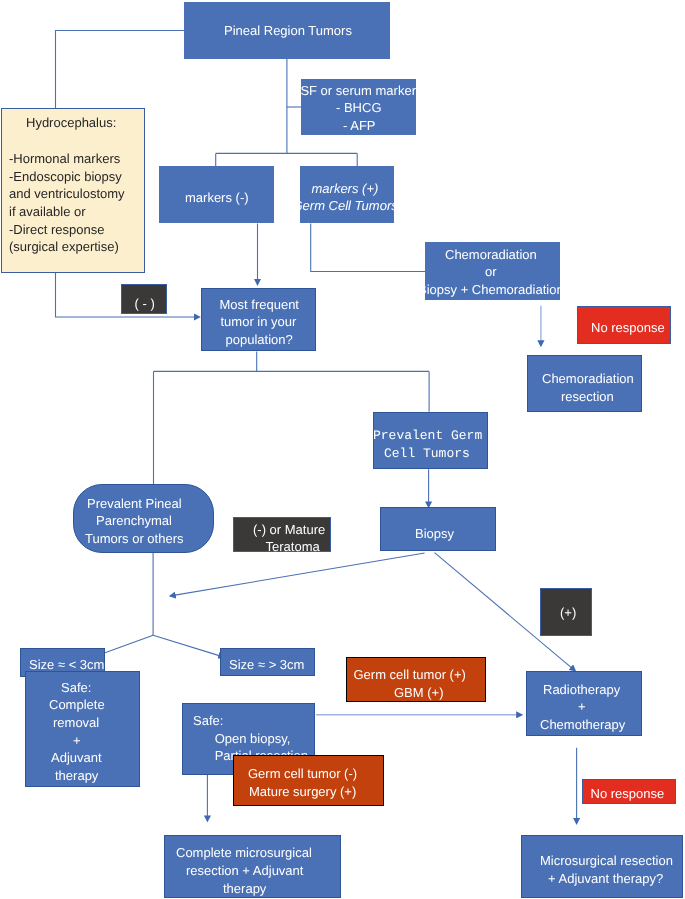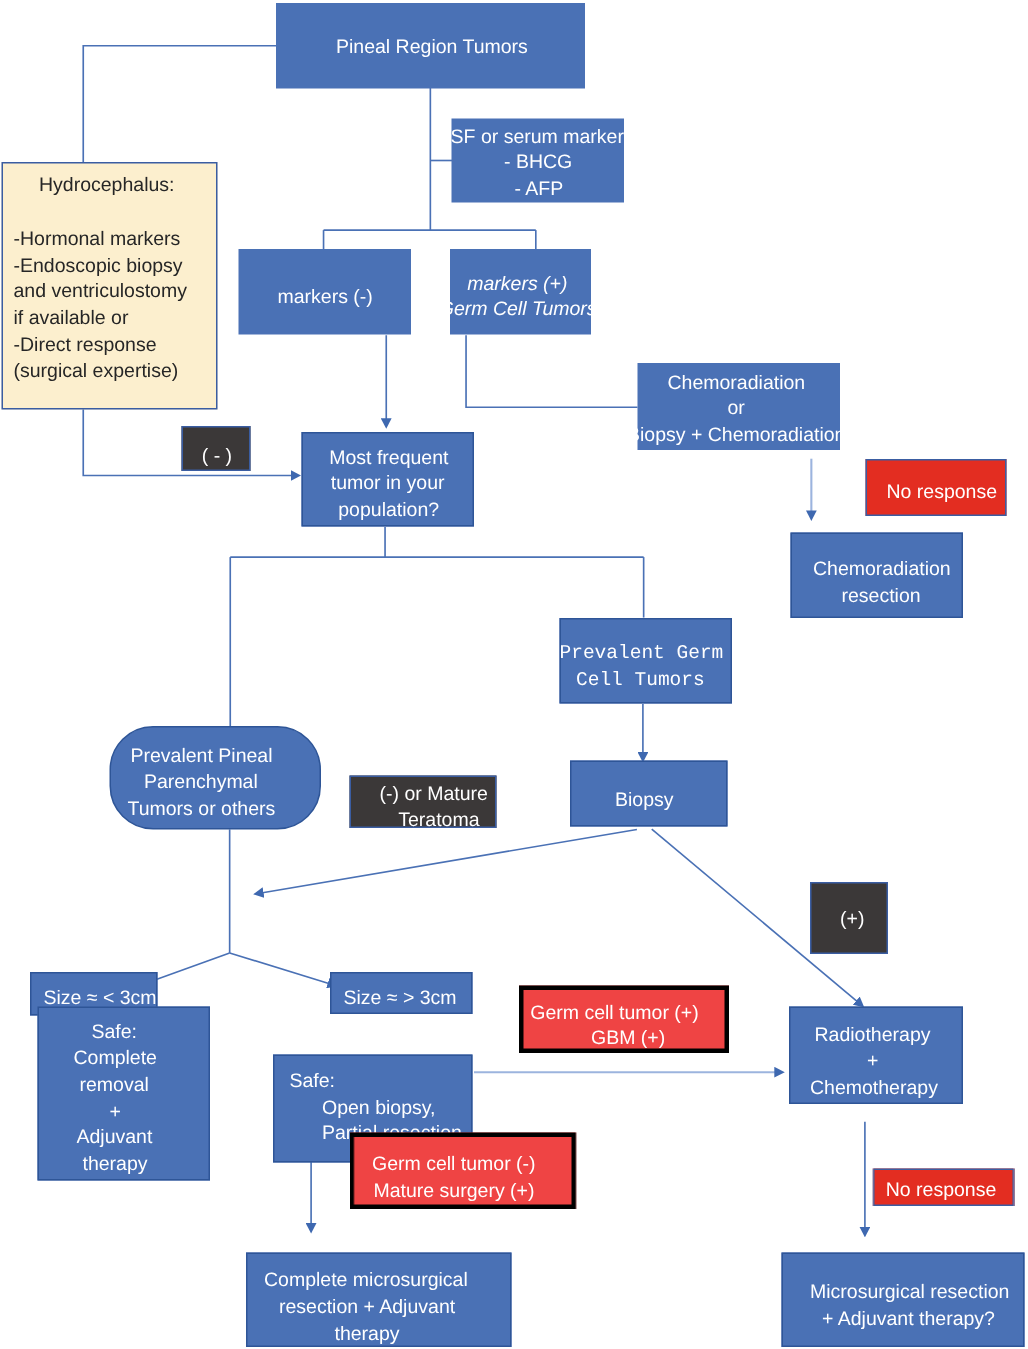--- a/index.html
+++ b/index.html
@@ -14,21 +14,21 @@
         color:#ffffff;text-align:center;font-size:13px;line-height:17.7px;
         padding-top:5px;
         -webkit-font-smoothing:antialiased;text-rendering:geometricPrecision;}
   .node .ln{display:block;white-space:pre;}
   .node{--tx:0px;--ty:0px;}
   .node .ln{--lx:0px;transform:translate(calc(var(--tx) + var(--lx)),var(--ty));
              will-change:transform;}
   .blue{background:#4A71B5;}
   .bord{border:1px solid #2E5597;}
   .red{background:#E32D21;border:1px solid #3A5DA2;}
-  .orange{background:#ef4444;border:3px solid #000000;justify-content:flex-end;}
+  .orange{background:#c2410c;border:1px solid #000000;}
   .dark{background:#3B3838;border:1px solid #3A5DA2;}
   .cream{background:#FCEFCE;border:1px solid #3A5DA2;color:#262626;}
   .leftalign{align-items:flex-start;text-align:left;margin-top:32px;}
   .abs{position:absolute;}
 </style>
 </head>
 <body>
 
 <div id="canvas">
 
@@ -136,21 +136,21 @@
     <span class="ln">Prevalent Germ</span>
     <span class="ln">Cell Tumors</span>
   </div>
 
   <div class="node blue bord" style="left:73.2px;top:484.3px;width:141.3px;height:68.6px;border-radius:29px;--tx:-10px;">
     <span class="ln">Prevalent Pineal</span>
     <span class="ln">Parenchymal</span>
     <span class="ln">Tumors or others</span>
   </div>
 
-  <div class="node blue bord" style="left:379.8px;top:507.4px;width:105px;height:44px;--tx:-3px;--ty:1.5px;">
+  <div class="node blue bord" style="left:379.8px;top:507.4px;width:116px;height:44px;--tx:-3px;--ty:1.5px;">
     <span class="ln">Biopsy</span>
   </div>
 
   <div class="node dark" style="left:233px;top:517.4px;width:98.2px;height:35px;padding-left:20px;--tx:-3px;--ty:0.5px;">
     <span class="ln">(-) or Mature</span>
     <span class="ln" style="--lx:3.5px;">Teratoma</span>
   </div>
 
   <div class="node dark" style="left:539.5px;top:587.9px;width:52.5px;height:47.8px;--tx:2px;--ty:-1.5px;">
     <span class="ln">(+)</span>

